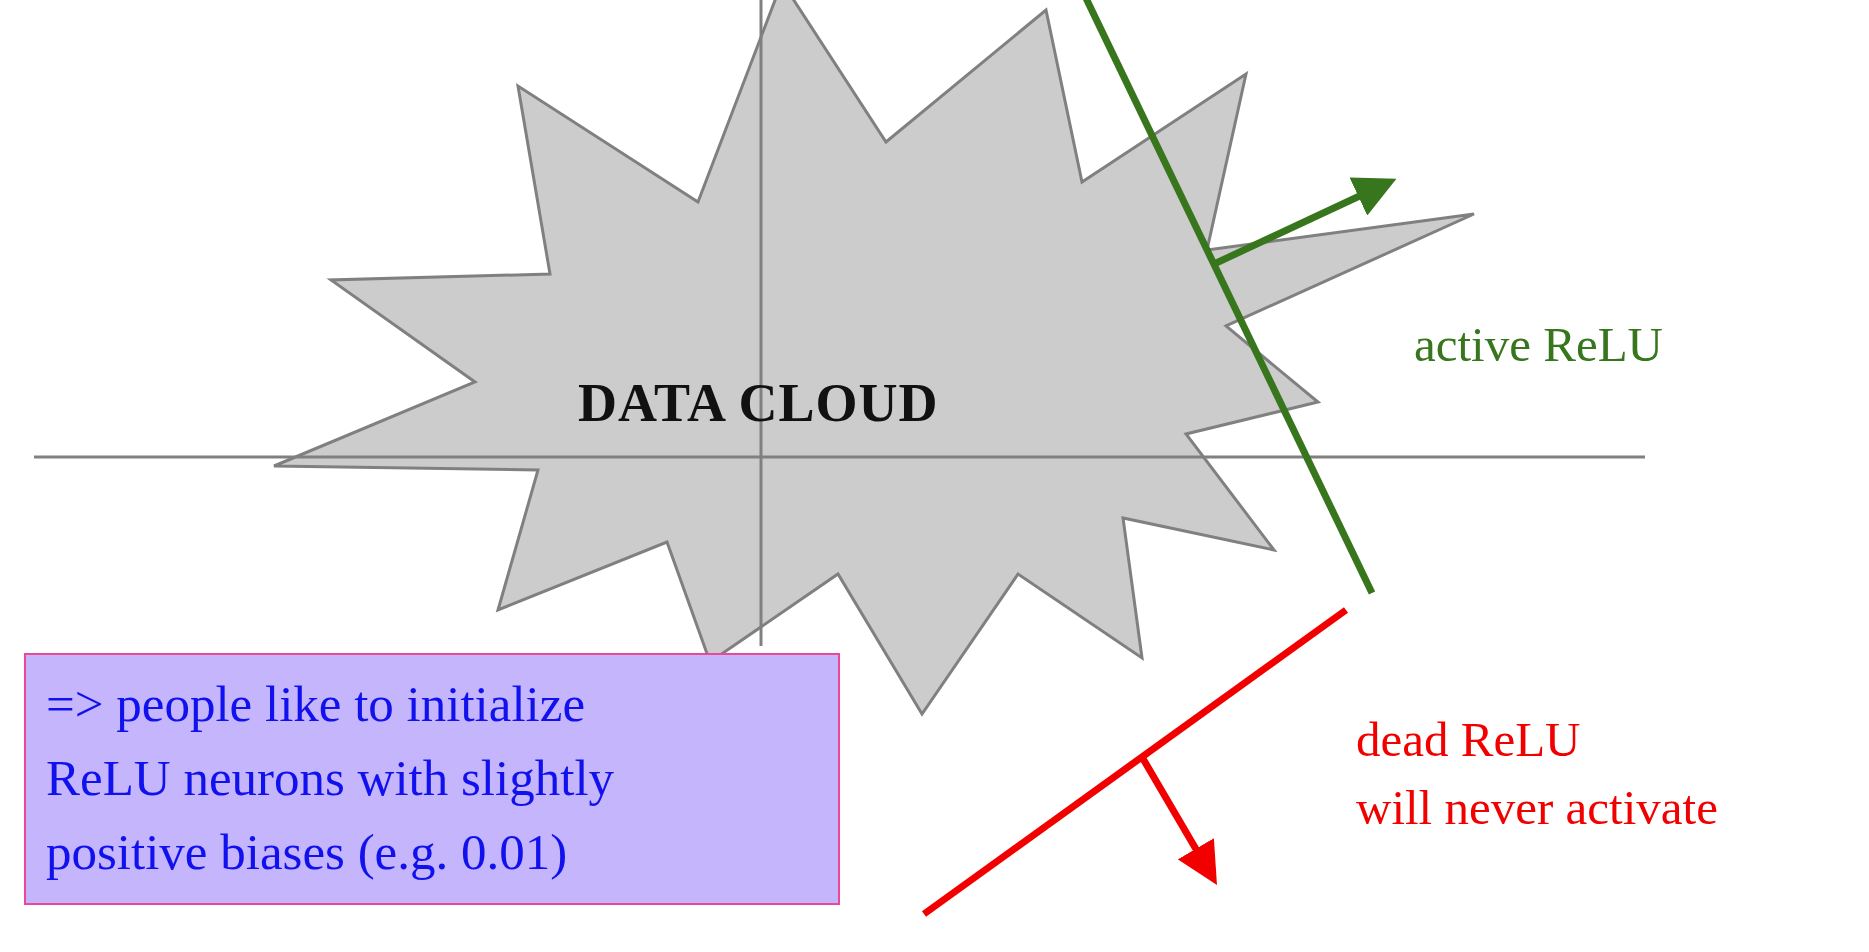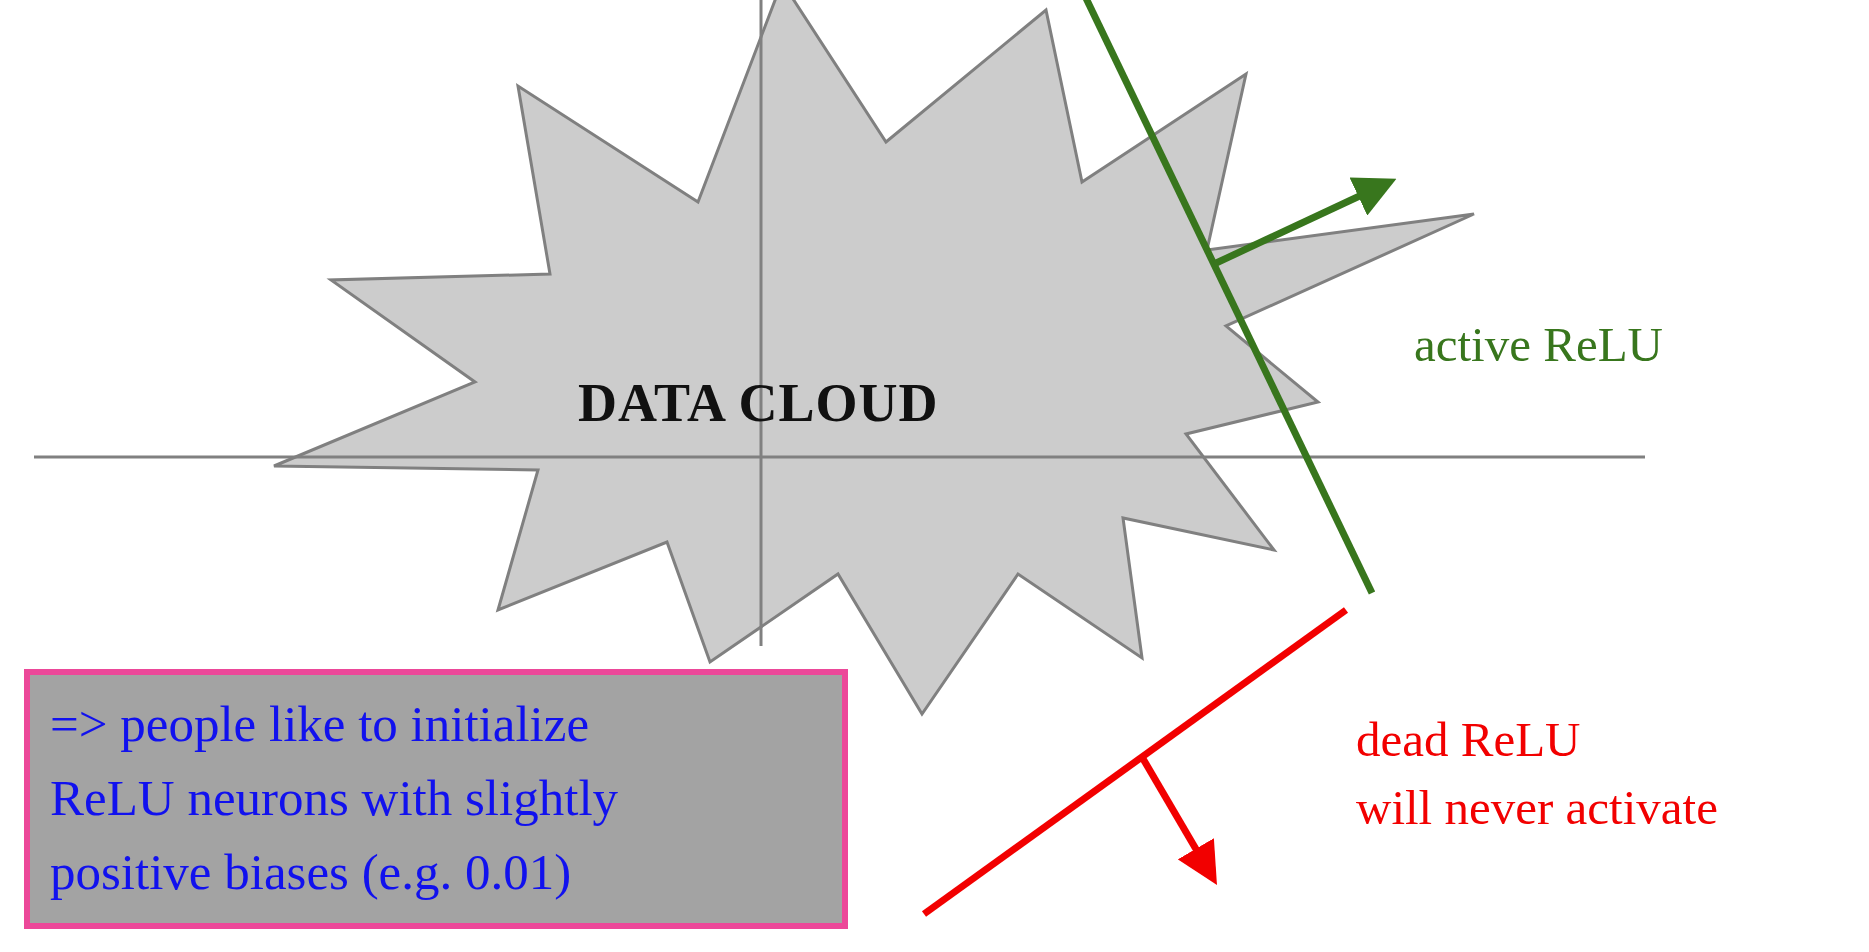--- a/index.html
+++ b/index.html
@@ -21,24 +21,24 @@
   .active-label{
     left:1414px;top:316px;
     font-size:49px;color:#38761d;
   }
   .dead-label{
     left:1356px;top:706px;
     font-size:49px;color:#f20000;line-height:68px;
   }
   .note-box{
     position:absolute;
-    left:24px;top:669px;
+    left:24px;top:653px;
     width:772px;
-    background:#a3a3a3;
-    border:6px solid #ec4899;
+    background:#c4b5fd;
+    border:2px solid #ec4899;
     padding:12px 20px 14px 20px;
     font-size:51px;line-height:74px;
     color:#1111ee;
   }
   .note-line, .dead-line{white-space:nowrap;}
 </style>
 </head>
 <body>
 
 <div class="canvas">

